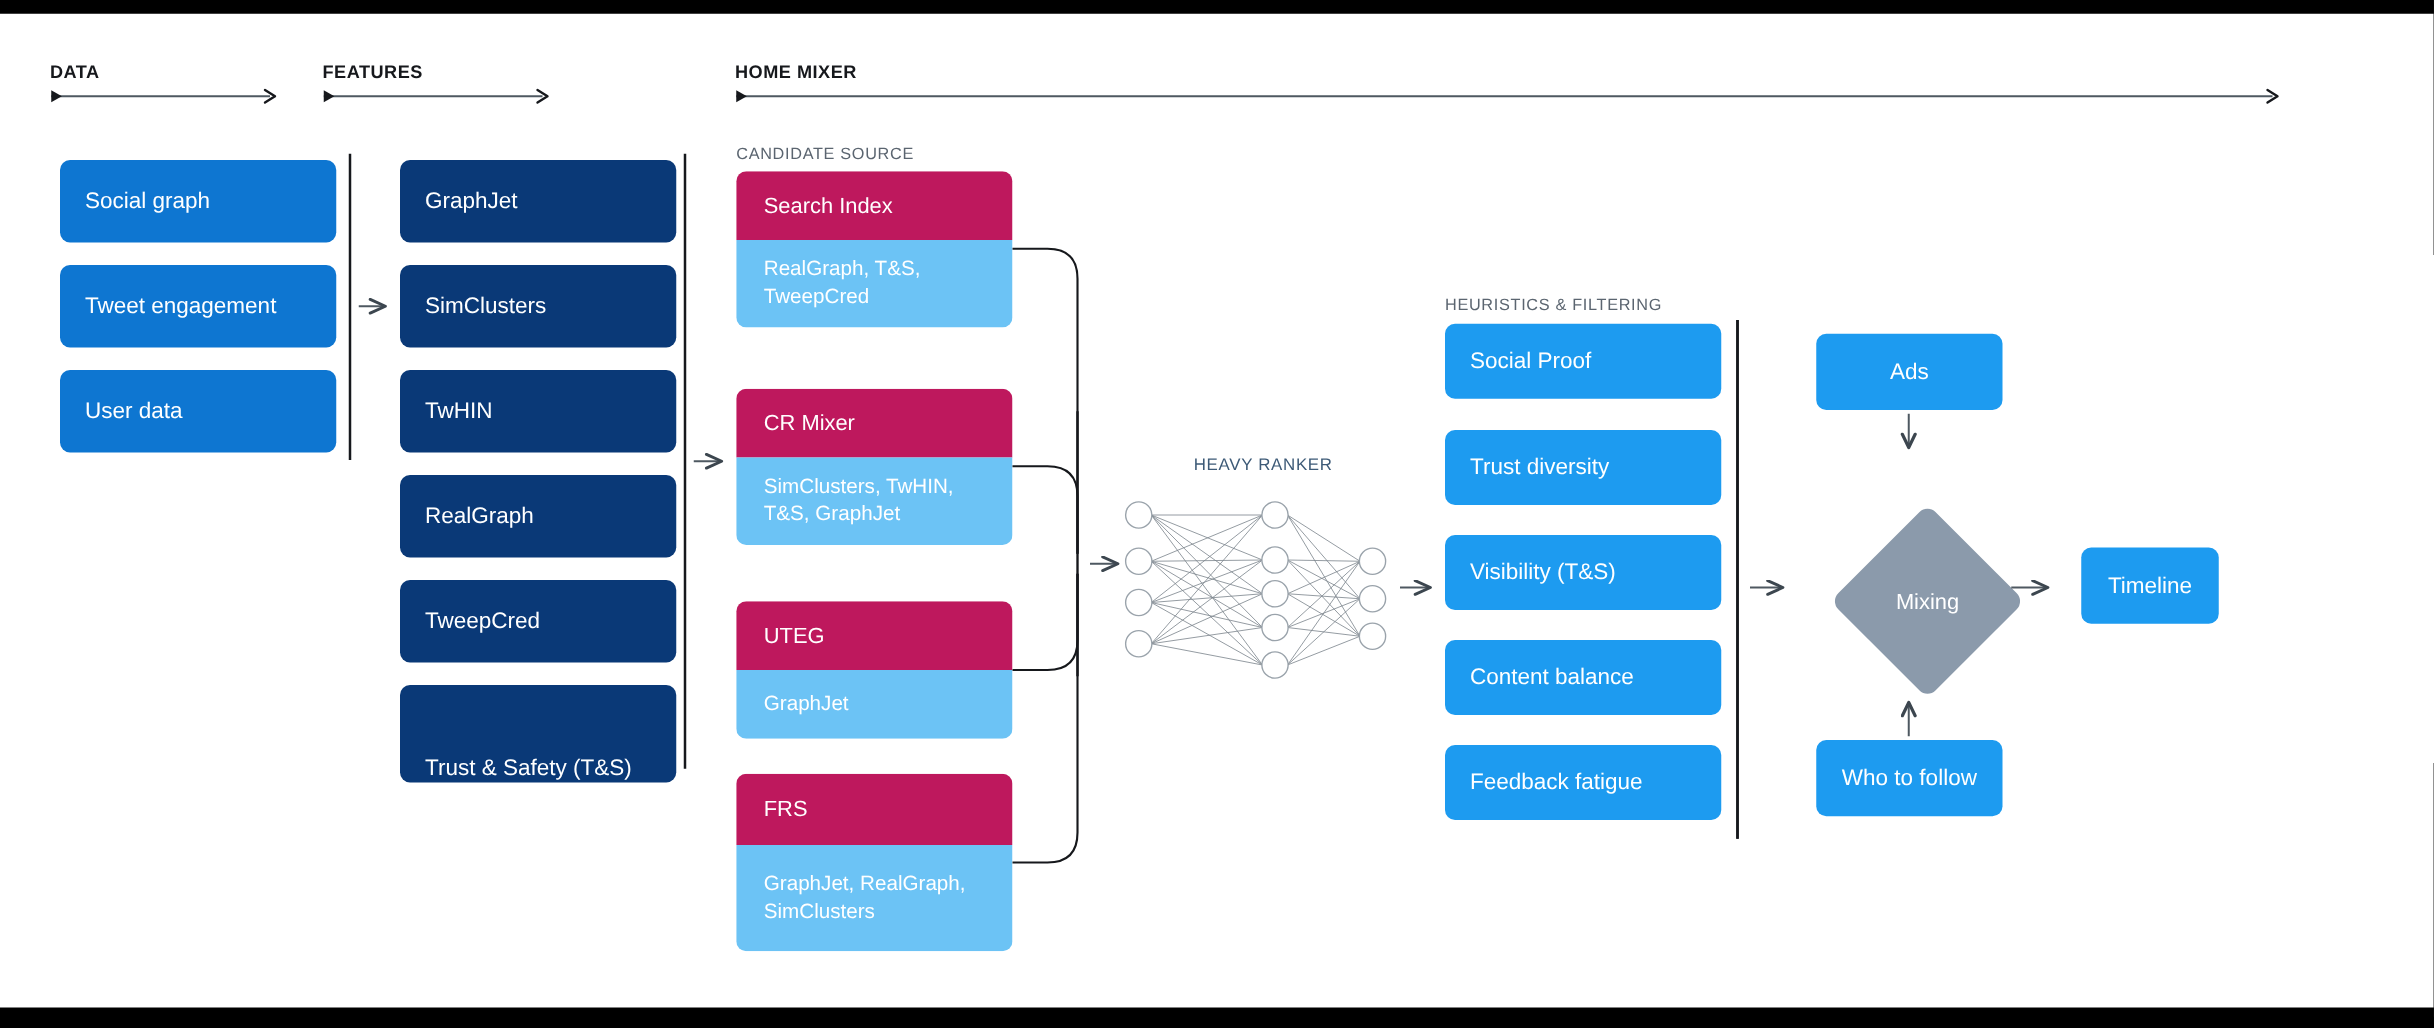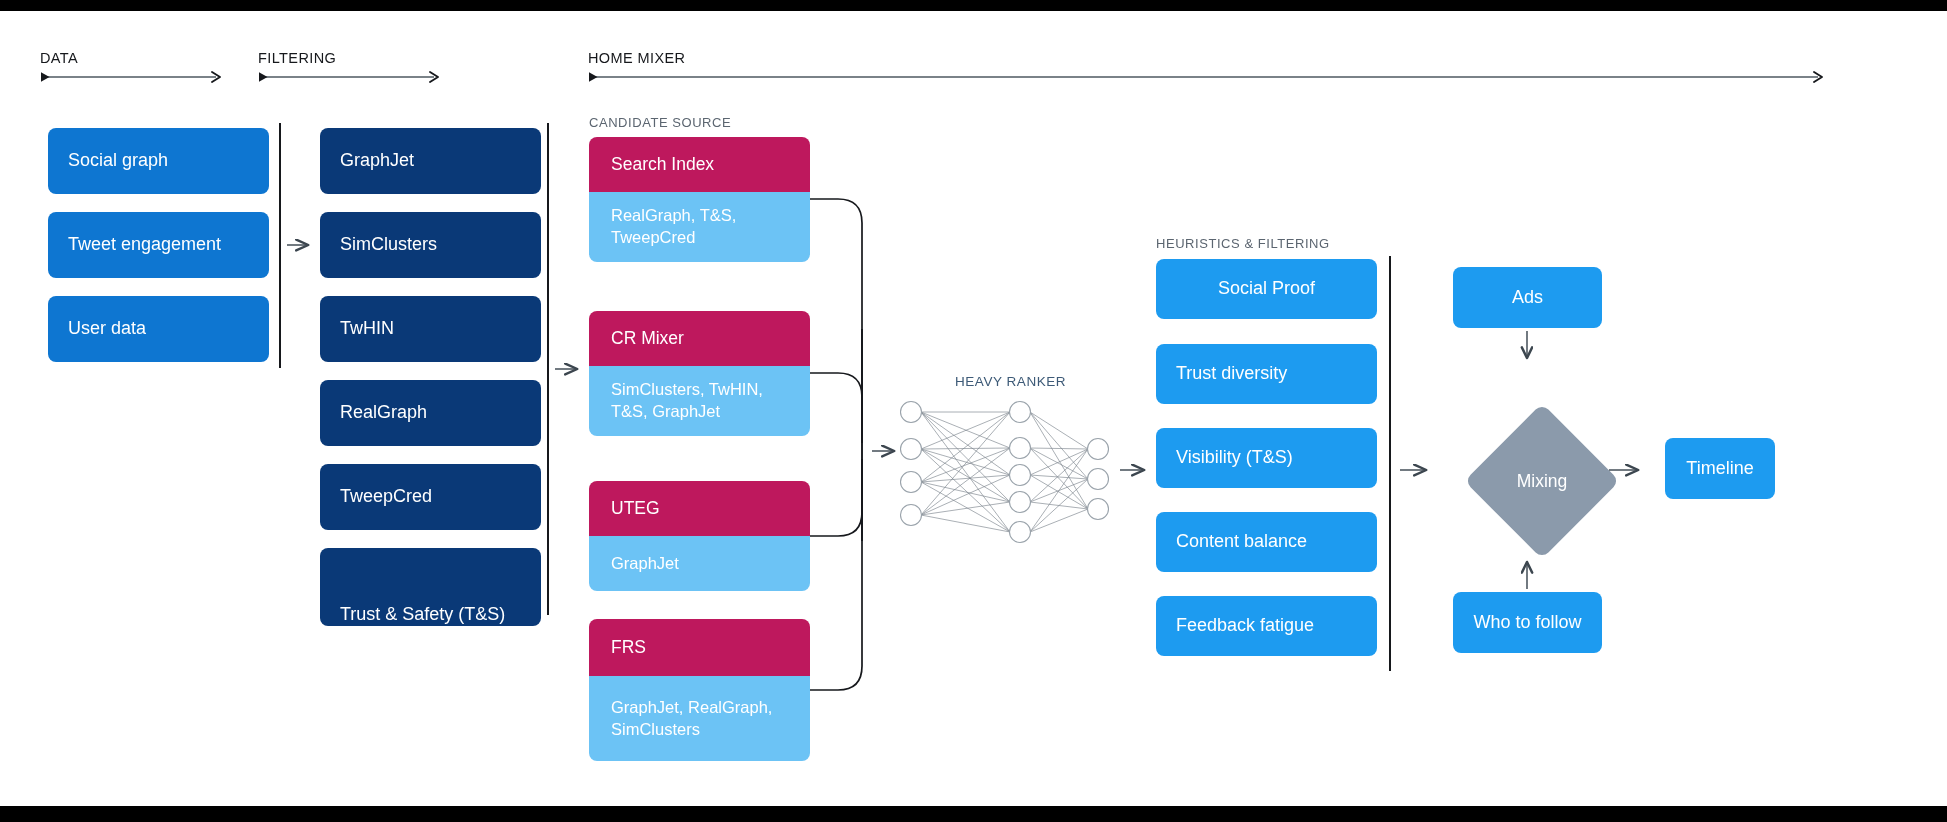--- a/index.html
+++ b/index.html
@@ -18,21 +18,21 @@
     position: absolute;
     left: 0; top: 11px;
     width: 1947px; height: 795px;
     background: #ffffff;
   }
 
   
   .phase-label {
     position: absolute;
     font-size: 14.5px;
-    font-weight: 400;
+    font-weight: 700;
     letter-spacing: 0.4px;
     color: #16181c;
     white-space: nowrap;
   }
   .phase-rule { position: absolute; height: 16px; }
   .phase-rule svg { display: block; overflow: visible; }
 
   
   .vrule {
     position: absolute;
@@ -129,21 +129,21 @@
 
     <div class="phase-label" style="left:40px; top:39px;">DATA</div>
     <div class="phase-rule" style="left:40px; top:58px; width:182px;">
       <svg width="182" height="16" viewBox="0 0 182 16">
         <path d="M1,8 L176,8" stroke="#4e5861" stroke-width="1.7" fill="none"></path>
         <path d="M1,3.2 L9.5,8 L1,12.8 Z" fill="#16181c"></path>
         <path d="M172,3 L180,8 L172,13" stroke="#16181c" stroke-width="1.9" fill="none" stroke-linecap="round" stroke-linejoin="round"></path>
       </svg>
     </div>
 
-    <div class="phase-label" style="left:258px; top:39px;">FILTERING</div>
+    <div class="phase-label" style="left:258px; top:39px;">FEATURES</div>
     <div class="phase-rule" style="left:258px; top:58px; width:182px;">
       <svg width="182" height="16" viewBox="0 0 182 16">
         <path d="M1,8 L176,8" stroke="#4e5861" stroke-width="1.7" fill="none"></path>
         <path d="M1,3.2 L9.5,8 L1,12.8 Z" fill="#16181c"></path>
         <path d="M172,3 L180,8 L172,13" stroke="#16181c" stroke-width="1.9" fill="none" stroke-linecap="round" stroke-linejoin="round"></path>
       </svg>
     </div>
 
     <div class="phase-label" style="left:588px; top:39px;">HOME MIXER</div>
     <div class="phase-rule" style="left:588px; top:58px; width:1236px;">
@@ -206,25 +206,25 @@
       <div class="cs-head" style="height:55px;">UTEG</div>
       <div class="cs-body">GraphJet</div>
     </div>
 
     <div class="cs-card" style="left:589px; top:608px; width:221px; height:142px;">
       <div class="cs-head" style="height:57px;">FRS</div>
       <div class="cs-body">GraphJet, RealGraph,
 SimClusters</div>
     </div>
 
-    <div class="caption ranker" style="left:955px; top:353px;margin-top:10px;">HEAVY RANKER</div>
+    <div class="caption ranker" style="left:955px; top:353px;">HEAVY RANKER</div>
 
     <div class="caption" style="left:1156px; top:225px;">HEURISTICS &amp; FILTERING</div>
 
-    <div class="node heur" style="left:1156px; top:248px; width:221px; height:60px;justify-content:center;">
+    <div class="node heur" style="left:1156px; top:248px; width:221px; height:60px;">
       <span>Social Proof</span>
     </div>
     <div class="node heur" style="left:1156px; top:333px; width:221px; height:60px;">
       <span>Trust diversity</span>
     </div>
     <div class="node heur" style="left:1156px; top:417px; width:221px; height:60px;">
       <span>Visibility (T&amp;S)</span>
     </div>
     <div class="node heur" style="left:1156px; top:501px; width:221px; height:60px;">
       <span>Content balance</span>

